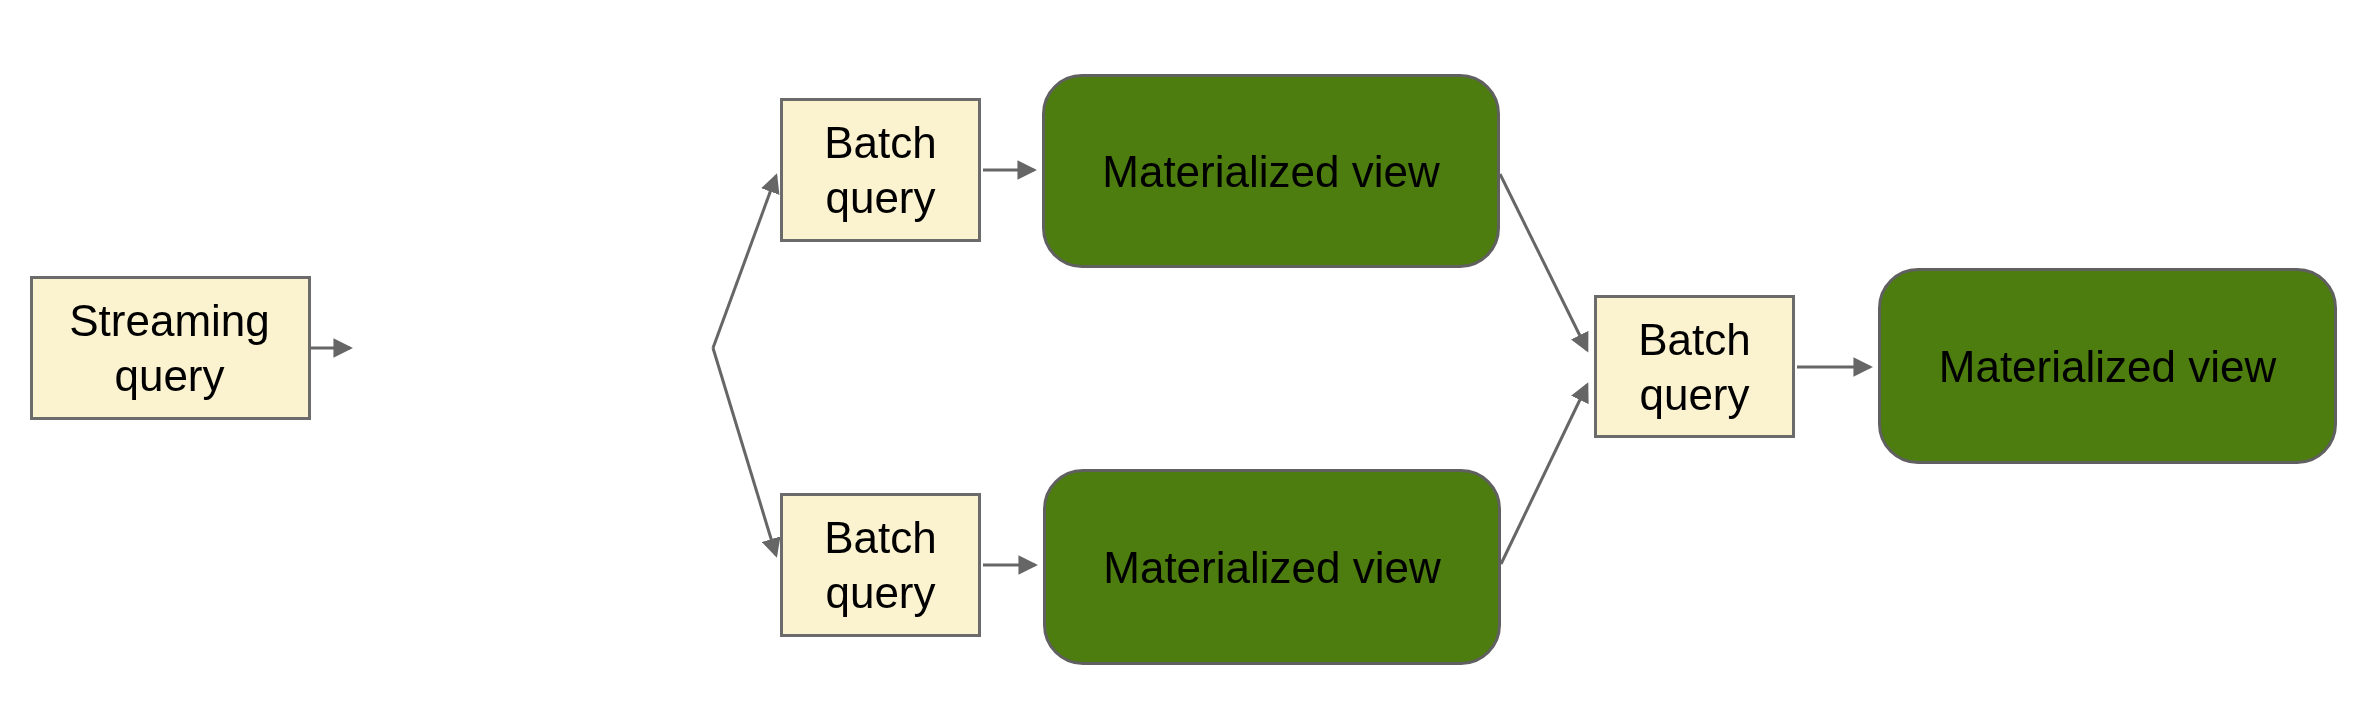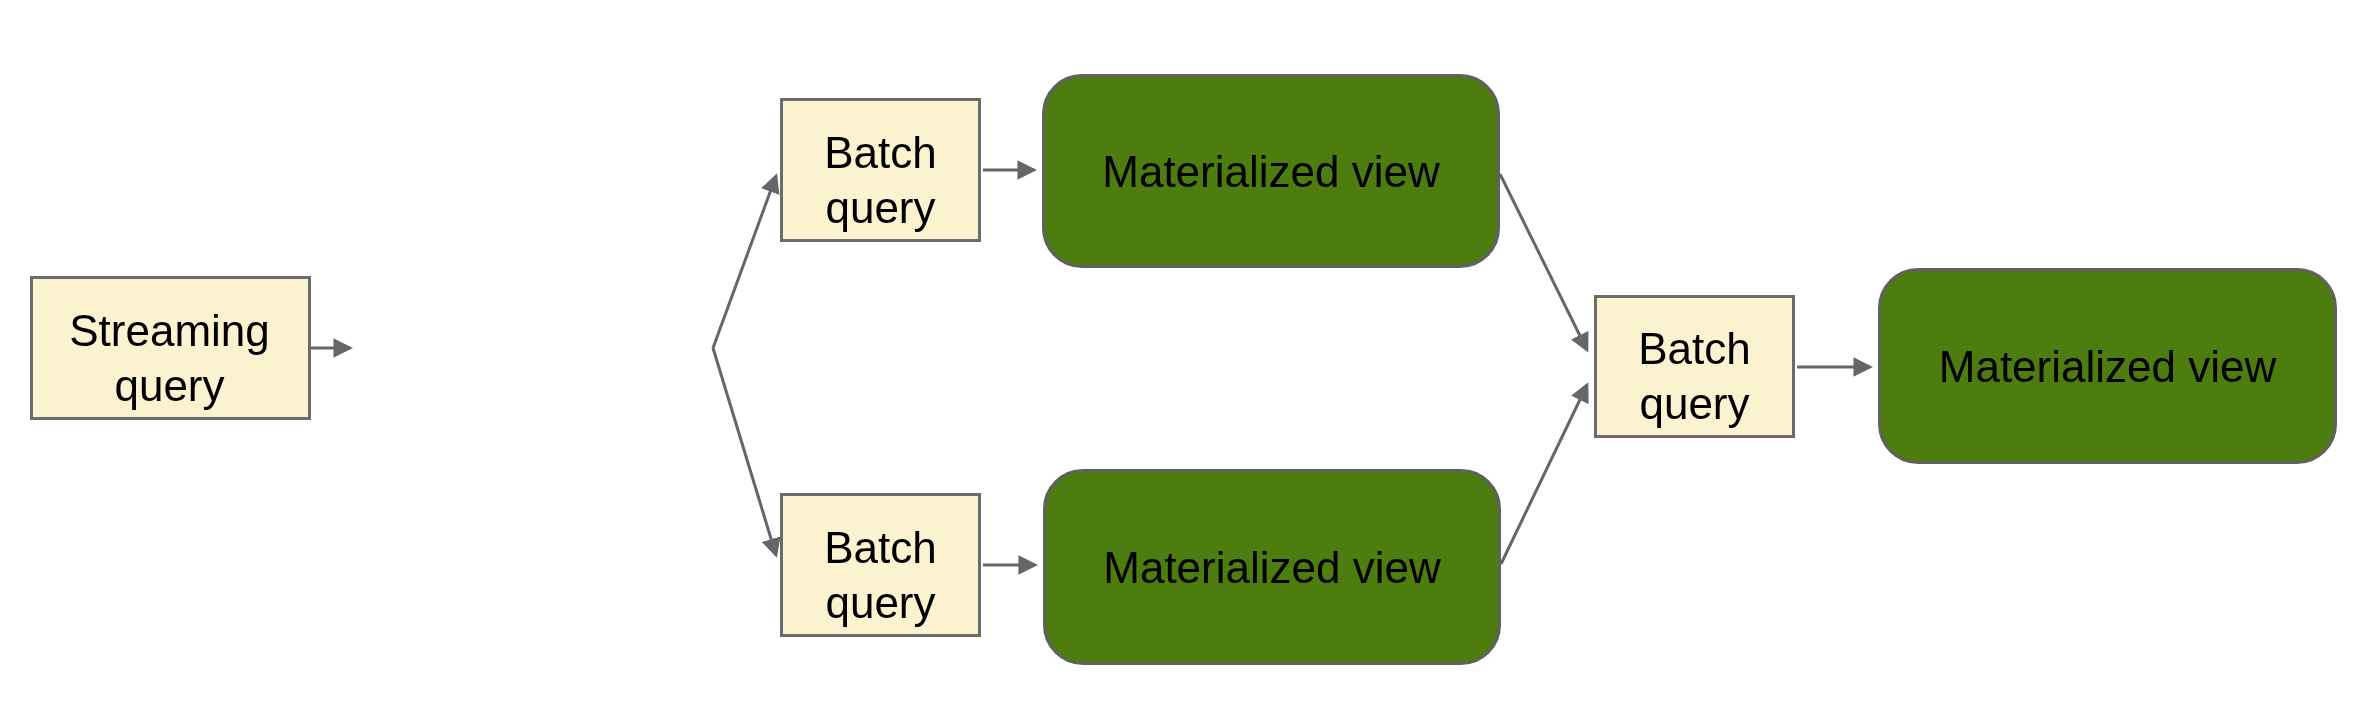--- a/index.html
+++ b/index.html
@@ -24,21 +24,20 @@
     text-align: center;
     box-sizing: border-box;
     font-size: 44px;
     line-height: 1.25;
     color: #000000;
     padding: 4px 10px;
   }
   .node-query {
     background: #fbf2d0;
     border: 3px solid #6b6b6b;
-    align-items: flex-end;
   }
   .node-view {
     background: #4d7c0f;
     border: 3px solid #606060;
     border-radius: 40px;
   }
 </style>
 </head>
 <body>
 

